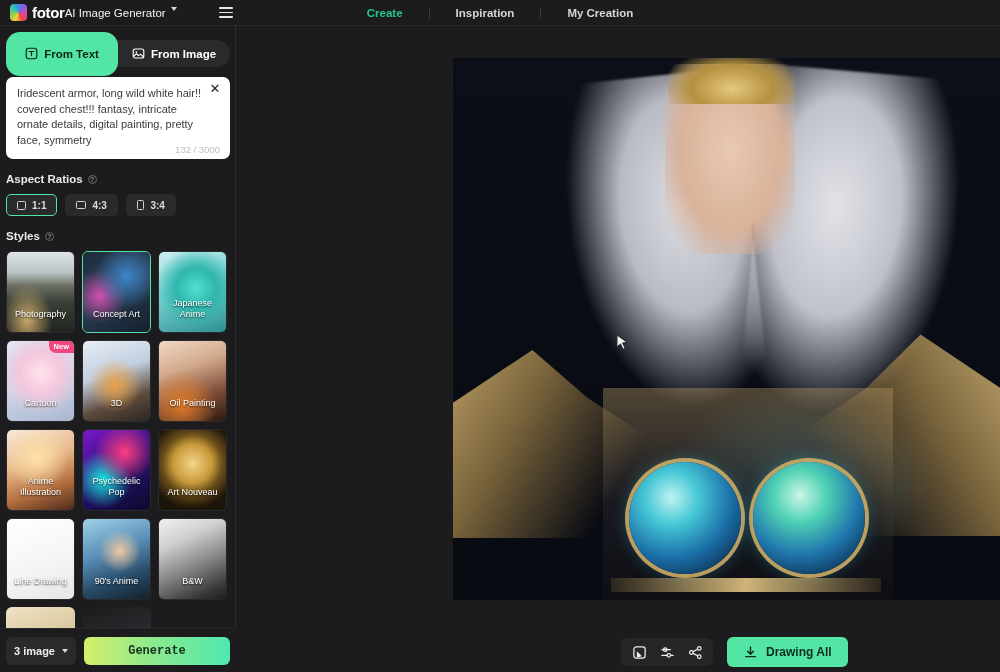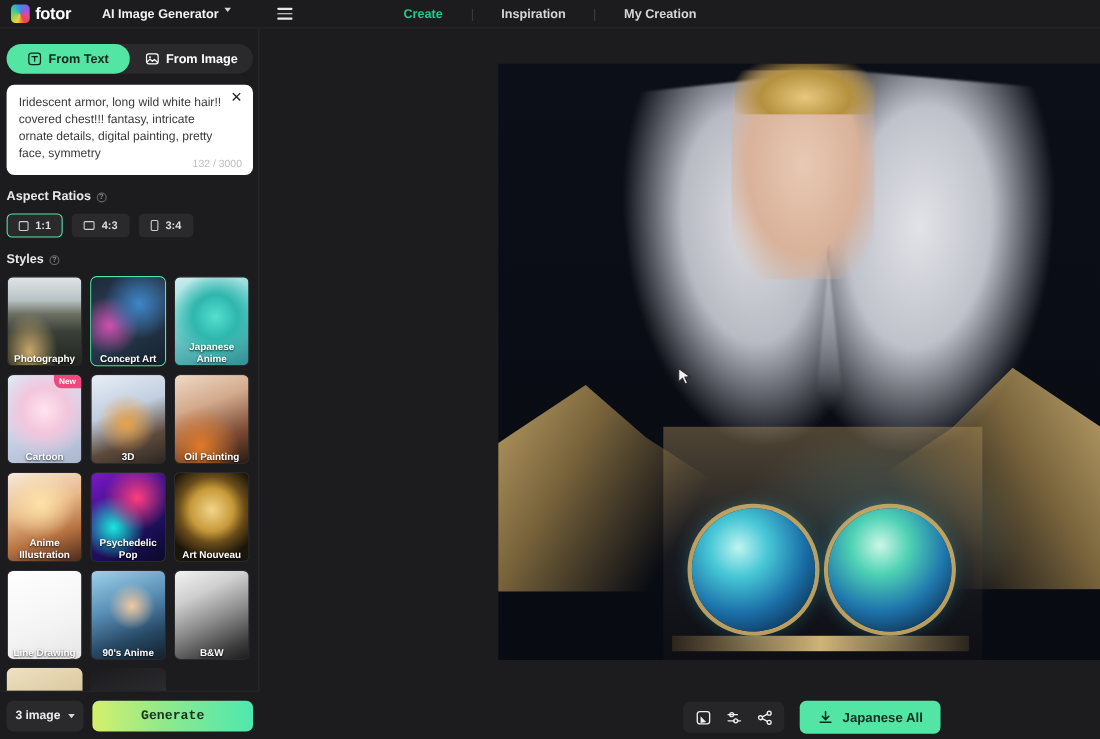--- a/index.html
+++ b/index.html
@@ -21,21 +21,21 @@
   .logo-mark {
     width: 17px; height: 17px; border-radius: 4px;
     background:
       conic-gradient(from 200deg,
         #f2d23a 0deg, #8fd14f 52deg, #38c6a6 104deg,
         #3f8ce8 156deg, #8b5ce0 208deg, #e0479e 260deg,
         #ef4444 312deg, #f2d23a 360deg);
   }
   .logo-text { color:#ffffff; font-size:15px; font-weight:700; letter-spacing:-0.3px; }
   .app-name {
-    margin-left: 28px; color:#f2f2f2; font-size:11.5px; font-weight:700;
+    color:#f2f2f2; font-size:11.5px; font-weight:400;
     display:flex; align-items:flex-start; gap:5px; cursor:pointer;
   }
   .chev { width:0;height:0;border-left:3.5px solid transparent;border-right:3.5px solid transparent;border-top:4px solid #d8d8d8; }
   .hamburger { margin-left: 42px; display:flex; flex-direction:column; gap:2.5px; cursor:pointer; }
   .hamburger i { display:block; width:14px; height:1.8px; background:#e8e8e8; border-radius:1px; }
 
   .nav { position:absolute; left:0; top:0; width:1000px; height:26px;
          display:flex; align-items:center; justify-content:center; gap:0; }
   .nav a {
     color:#d6d6d6; font-size:11.5px; font-weight:600; text-decoration:none;
@@ -49,21 +49,21 @@
     position:absolute; left:0; top:26px; width:236px; height:646px;
     background:#1c1c1e; border-right:1px solid #2e2e30;
   }
   .sb-scroll { position:absolute; left:0; top:0; width:236px; height:608px; overflow:hidden; }
 
   .mode-tabs {
     margin: 14px 6px 0 6px; height: 27px; background:#2a2a2c; border-radius:14px;
     display:flex; align-items:center; padding:0; position:relative;
   }
   .mode-tab {
-    flex:1; height:27px; border-radius:14px; display:flex; align-items:center;
+    flex:1; height:44px; border-radius:14px; display:flex; align-items:center;
     justify-content:center; gap:6px; font-size:11.5px; font-weight:700; cursor:pointer;
     color:#ffffff;
   }
   .mode-tab.active { background:#52e5a4; color:#10241b; }
   .tab-ico { width:13px; height:13px; display:block; }
 
   .prompt-box {
     margin: 10px 6px 0 6px; background:#ffffff; border-radius:7px;
     height:82px; position:relative; padding:9px 11px 0 11px;
   }
@@ -104,22 +104,22 @@
     margin: 9px 0 0 6px; display:grid; grid-template-columns: repeat(3, 69px);
     gap: 7px 7px; width: 221px;
   }
   .style-tile {
     width:69px; height:82px; border-radius:6px; position:relative; overflow:hidden;
     cursor:pointer; border:1.4px solid transparent; background:#2a2a2c;
   }
   .style-tile.active { border-color:#52e5a4; }
   .style-thumb { position:absolute; inset:0; border-radius:4px; }
   .style-label {
-    position:absolute; left:0; right:0; bottom:0; padding:2px 2px 0;
-    color:#fff; font-size:9px; font-weight:700; text-align:center; line-height:11px;
+    position:absolute; left:0; right:0; bottom:0; padding:2px 2px 12px;
+    color:#fff; font-size:9px; font-weight:400; text-align:center; line-height:11px;
     text-shadow: 0 1px 2px rgba(0,0,0,.85);
   }
   .badge-new {
     position:absolute; right:0; top:0; background:#f0487e; color:#fff;
     font-size:7.5px; font-weight:700; padding:1px 5px 1.5px; border-radius:0 5px 0 7px;margin-left:12px;
   }
 
   
   .t-photography { background:
       radial-gradient(ellipse at 30% 85%, #c8a86a 0%, rgba(200,168,106,0) 38%),
@@ -449,16 +449,16 @@
           <circle cx="12" cy="12.4" r="1.9" fill="none" stroke="#f0f0f0" stroke-width="1.3"></circle>
           <path d="M5.4 7.1l4.9-2.6M5.4 8.9l4.9 2.6" stroke="#f0f0f0" stroke-width="1.3"></path>
         </svg>
       </div>
     </div>
     <button class="dl-btn">
       <svg width="15" height="15" viewBox="0 0 16 16">
         <path d="M8 2v7.4M4.9 6.6L8 9.8l3.1-3.2" fill="none" stroke="#0f2c1f" stroke-width="1.5" stroke-linecap="round" stroke-linejoin="round"></path>
         <path d="M2.8 12.4h10.4" stroke="#0f2c1f" stroke-width="1.5" stroke-linecap="round"></path>
       </svg>
-      <span>Japanese All</span>
+      <span>Drawing All</span>
     </button>
   </div>
 </div>
 
 </body></html>

